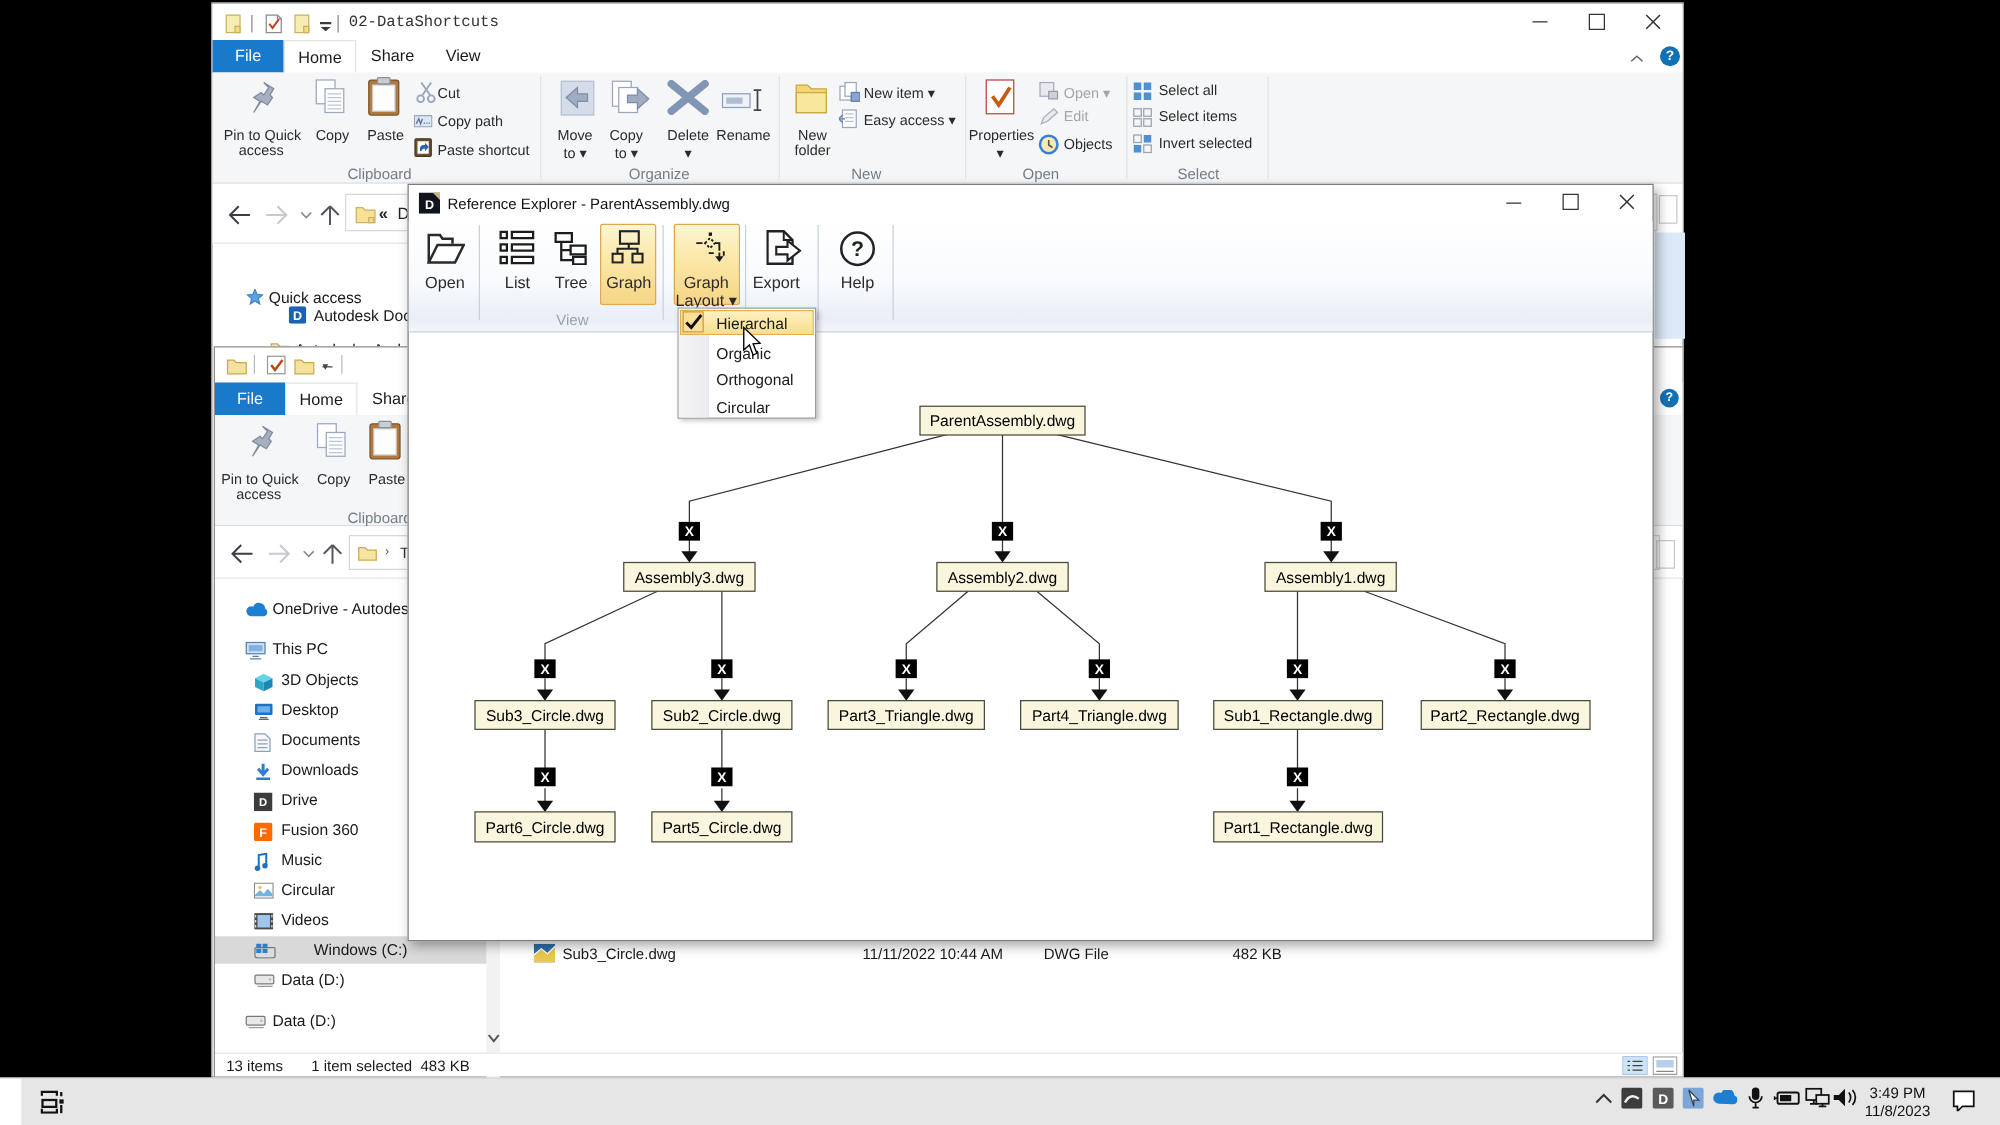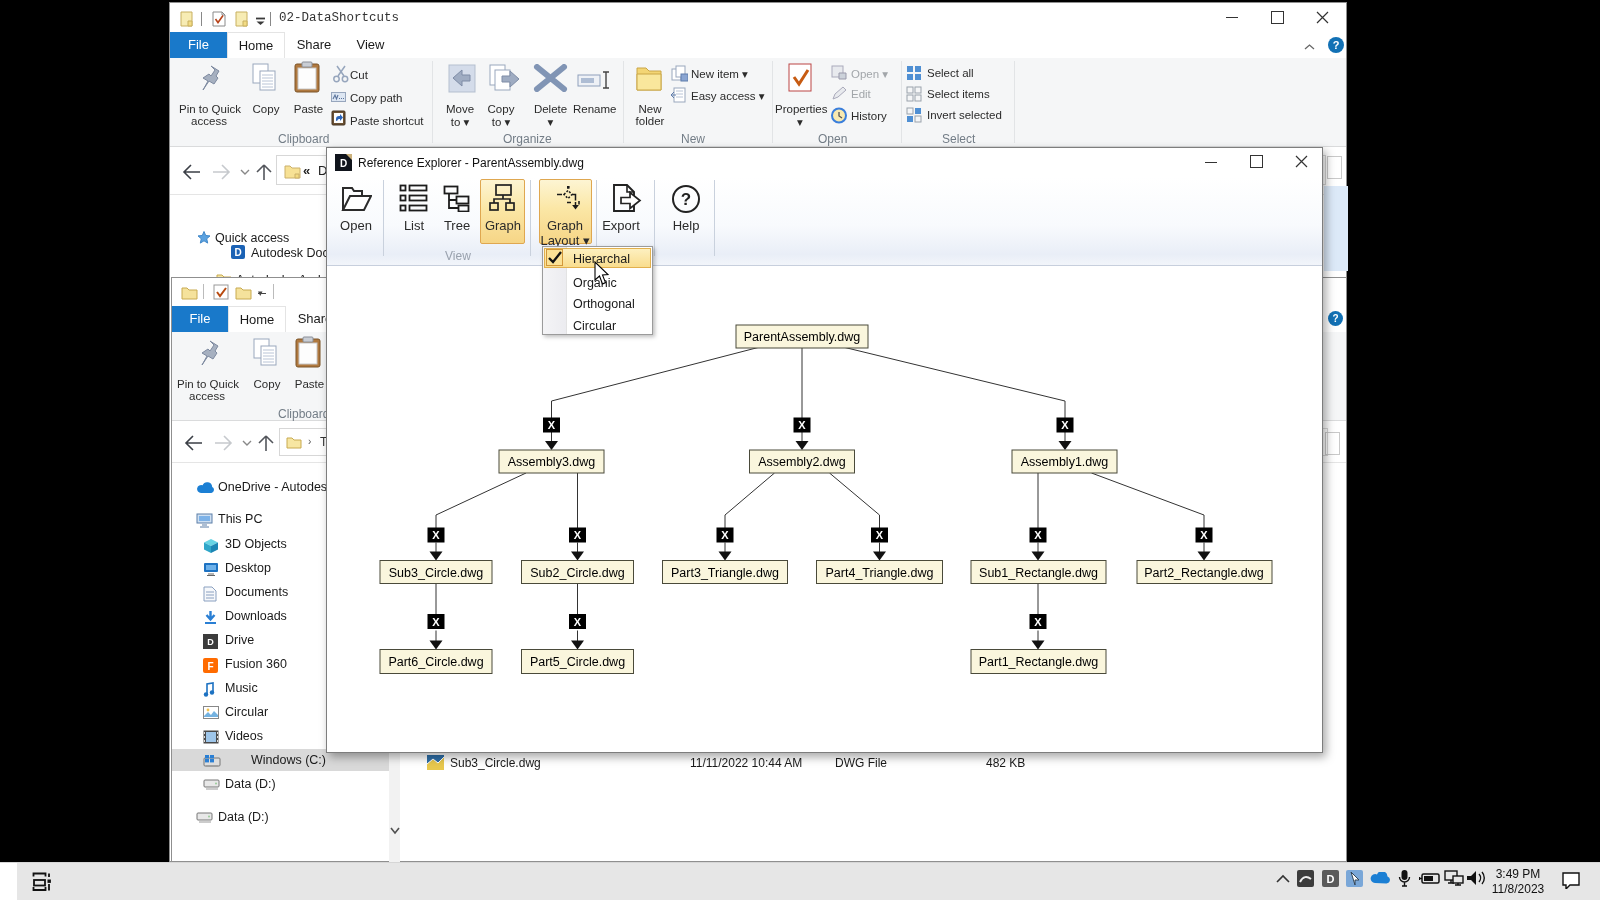--- a/index.html
+++ b/index.html
@@ -201,21 +201,21 @@
           <path d="M2 13 l2 -5 8 -7 3 3 -8 7 z" fill="#e8eaee" stroke="#aab"></path>
         </svg>
       </div>
     <div class="lbl" style="left:681px;top:30px;color:#a2a6aa;">Edit</div>
     <div class="icon" style="left:660px;top:49px;">
         <svg width="18" height="17">
           <circle cx="9" cy="8.5" r="7" fill="#f8e9b0" stroke="#3a7edb" stroke-width="2"></circle>
           <path d="M9 5 v4 l3 2" stroke="#555" stroke-width="1.3" fill="none"></path>
         </svg>
       </div>
-    <div class="lbl" style="left:681px;top:52px;">History</div>
+    <div class="lbl" style="left:681px;top:52px;">Objects</div>
     <div class="vsep" style="left:731px;top:3px;height:82px;"></div>
 
     <div class="icon" style="left:736px;top:7px;">
         <svg width="17" height="16">
           <rect x="1" y="1" width="6" height="6" fill="#4f8fd3"></rect>
           <rect x="9" y="1" width="6" height="6" fill="#4f8fd3"></rect>
           <rect x="1" y="9" width="6" height="6" fill="#4f8fd3"></rect>
           <rect x="9" y="9" width="6" height="6" fill="#4f8fd3"></rect>
         </svg>
       </div>
@@ -526,20 +526,39 @@
         <rect x="0" y="0" width="17" height="15" fill="#2f6fa8"></rect>
         <path d="M0 9 l6 -5 5 4 6 -6 v13 h-17 z" fill="#e8c84e"></path>
         <path d="M0 9 l6 -5 5 4 6 -6" stroke="#fff" fill="none"></path>
       </svg>
     <div class="abs" style="left:25px;top:1px;font-size:12px;">Sub3_Circle.dwg</div>
     <div class="abs" style="left:265px;top:1px;font-size:12px;">11/11/2022 10:44 AM</div>
     <div class="abs" style="left:410px;top:1px;font-size:12px;">DWG File</div>
     <div class="abs" style="left:561px;top:1px;font-size:12px;">482 KB</div>
   </div>
 
+  <div class="abs" style="left:0;top:564px;width:100%;height:19px;background:#fff;border-top:1px solid #e5e5e5;">
+    <div class="abs" style="left:9px;top:3px;font-size:12px;">13 items</div>
+    <div class="abs" style="left:77px;top:3px;font-size:12px;">1 item selected&nbsp;&nbsp;483 KB</div>
+    <div class="icon" style="left:1126px;top:2px;">
+        <svg width="20" height="15">
+          <rect x="0" y="0" width="20" height="15" fill="#cfe3f7" stroke="#84b6e8"></rect>
+          <g stroke="#444">
+            <path d="M4 4 h2 M4 7.5 h2 M4 11 h2 M8 4 h8 M8 7.5 h8 M8 11 h8"></path>
+          </g>
+        </svg>
+      </div>
+    <div class="icon" style="left:1150px;top:2px;">
+        <svg width="20" height="15">
+          <rect x="0.5" y="0.5" width="19" height="14" fill="#fff" stroke="#999"></rect>
+          <rect x="3" y="3" width="14" height="6" fill="#b9cee8"></rect>
+          <path d="M3 12 h14" stroke="#888"></path>
+        </svg>
+      </div>
+  </div>
 </div>
 
 <div class="win" id="w3" style="left:326px; top:147px; width:997px; height:606px; border:1px solid #7d7d7d; box-shadow:3px 4px 9px rgba(0,0,0,0.35);">
 
   <div class="icon" style="left:8px;top:6px;">
       <svg width="17" height="17">
         <rect x="0" y="0" width="17" height="17" fill="#10141c"></rect>
         <path d="M17 0 v6 l-6 -6 z" fill="#cbb17c"></path>
         <text x="5" y="13" font-size="10" font-weight="bold" fill="#fff" font-family="Liberation Sans">D</text>
       </svg>

